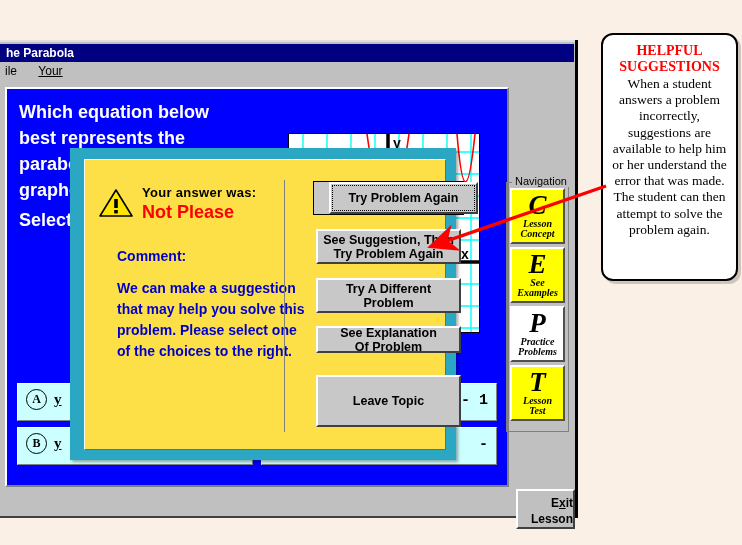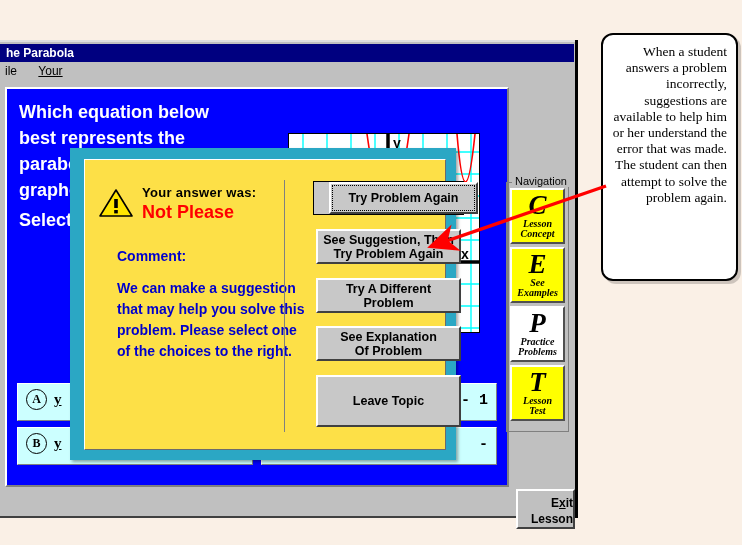--- a/index.html
+++ b/index.html
@@ -168,21 +168,21 @@
     background:#FFFFFF;border:2px solid #000;border-radius:12px;
     box-sizing:border-box;padding:8px 9px 4px 9px;
     box-shadow:3px 3px 0 rgba(0,0,0,.18);
   }
   #callout-title{
     font-family:"Liberation Serif",serif;font-size:14px;font-weight:bold;
     color:#FF0000;text-align:center;line-height:16px;
   }
   #callout-body{
     font-family:"Liberation Serif",serif;font-size:13.5px;color:#000;
-    line-height:16.2px;margin-top:1px;text-align:right;
+    line-height:16.2px;margin-top:1px;text-align:center;
   }
   #arrow-svg{position:absolute;left:0;top:0;width:742px;height:545px;pointer-events:none;}
 
   
   #scroll-stub{position:absolute;left:575px;top:40px;width:3px;height:478px;background:#000;}
 </style>
 </head>
 <body>
 
 <div id="app-window">
@@ -315,27 +315,29 @@
     <div id="dialog-divider"></div>
 
     <div class="dlg-btn focus-wrap" style="top:21px;height:34px;">
       <div class="dlg-btn focus" style="position:absolute;left:0;top:0;width:149px;height:32px;">Try Problem Again</div>
     </div>
 
     <div class="dlg-btn" style="top:69px;height:35px;">See Suggestion, Then
 Try Problem Again</div>
     <div class="dlg-btn" style="top:118px;height:35px;">Try A Different
 Problem</div>
-    <div class="dlg-btn" style="top:166px;height:35px;">See Explanation
+    <div class="dlg-btn" style="top:166px;height:27px;">See Explanation
 Of Problem</div>
     <div class="dlg-btn" style="top:215px;height:52px;">Leave Topic</div>
   </div>
 </div>
 
 <div id="callout">
+  <div id="callout-title">HELPFUL
+SUGGESTIONS</div>
   <div id="callout-body">When a student answers a problem incorrectly, suggestions are available to help him or her understand the error that was made.  The student can then attempt to solve the problem again.</div>
 </div>
 
 <svg id="arrow-svg">
   <defs>
     <marker id="ah" markerWidth="9" markerHeight="9" refX="7.5" refY="4.5" orient="auto">
       <polygon points="0,0.4 9,4.5 0,8.6 2.6,4.5" fill="#FF0000"></polygon>
     </marker>
   </defs>
   <line x1="606" y1="186" x2="432" y2="246" stroke="#FF0000" stroke-width="3.4" marker-end="url(#ah)"></line>

